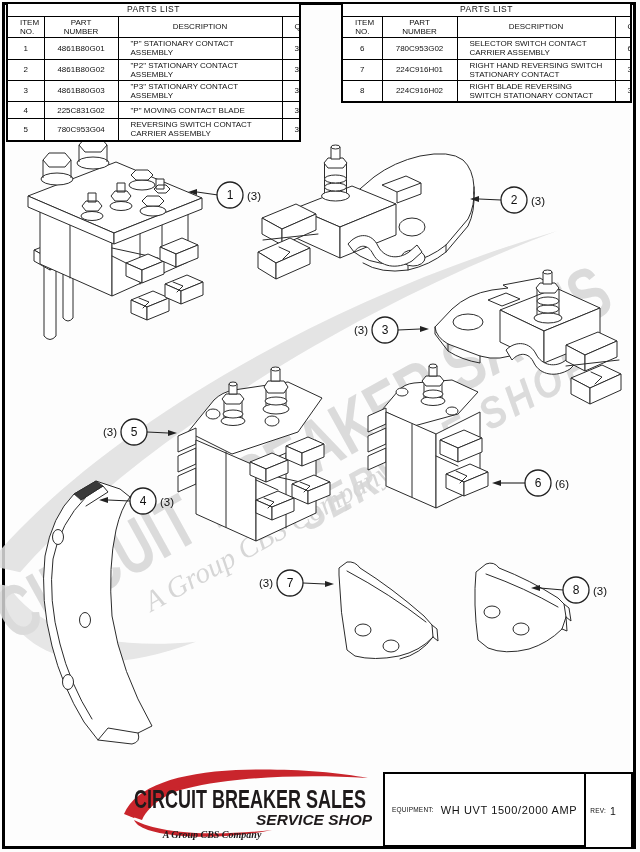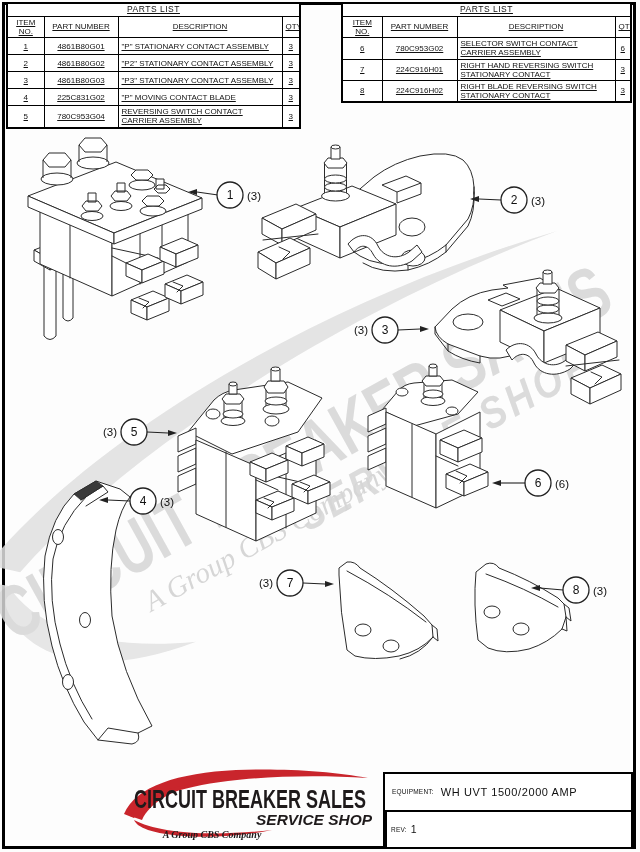--- a/index.html
+++ b/index.html
@@ -17,21 +17,21 @@
   }
   
   table.plist {
     position: absolute;
     border-collapse: collapse;
     table-layout: fixed;
     background: #fff;
     font-size: 8px;
     line-height: 1.15;
   }
-  table.plist td { border: 1px solid #000; padding: 1px 3px; overflow: hidden; text-decoration: underline; }
+  table.plist td { border: 1px solid #000; padding: 1px 12px; overflow: hidden; }
   table.plist { border: 2px solid #000; }
   td.c { text-align: center; }
   td.title-cell { text-align: center; font-size: 8.5px; letter-spacing: .5px; padding:1px 0; }
   td.hdr { text-align: center; font-size: 8px; }
   #tbl-left  { left: 6px;   top: 2px; width: 293px; }
   #tbl-right { left: 341px; top: 2px; width: 289px; }
   #tbl-left  td.desc, #tbl-right td.desc { text-align: left; }
   #tbl-left tr.data td { height: 17px; }
   #tbl-right tr.data td { height: 19px; }
   
@@ -46,21 +46,21 @@
   .ahead { fill:#222; stroke:none; }
   .wm-t1 { font: bold 74px "Liberation Sans", sans-serif; }
   .wm-t2 { font: bold italic 44px "Liberation Sans", sans-serif; letter-spacing: 5px; }
   .wm-t3 { font: italic 29px "Liberation Serif", serif; }
   
   .logo { position:absolute; left:116px; top:768px; width:266px; height:78px; }
   .logo text { fill:#1e1a1b; }
   
   .tb {
     position: absolute; left: 383px; top: 772px; width: 250px; height: 77px;
-    border: 2px solid #000; background: #fff; display: flex; flex-direction: column;
+    border: 2px solid #000; background: #fff; display: flex; flex-direction: row;
   }
   .tb-row { display:flex; align-items:center; gap:7px; padding:0 7px; border-bottom:2px solid #000; flex:1; }
   .tb-row:last-child { border-bottom: none; padding:0; }
   .tb-label { font-size: 6.5px; letter-spacing:.2px; white-space:nowrap; }
   .tb-value { font-size: 11px; letter-spacing: .6px; white-space:nowrap; }
   .dwg-cell { flex:1; display:flex; align-items:center; gap:9px; padding:0 7px; height:100%; }
   .rev-cell { width:42px; border-left:2px solid #000; display:flex; align-items:center; gap:4px; padding:0 4px; height:100%; }
   .dwg-value { font-size: 12.5px; letter-spacing:1px; }
   .rev-value { font-size: 10.5px; }
 </style>

